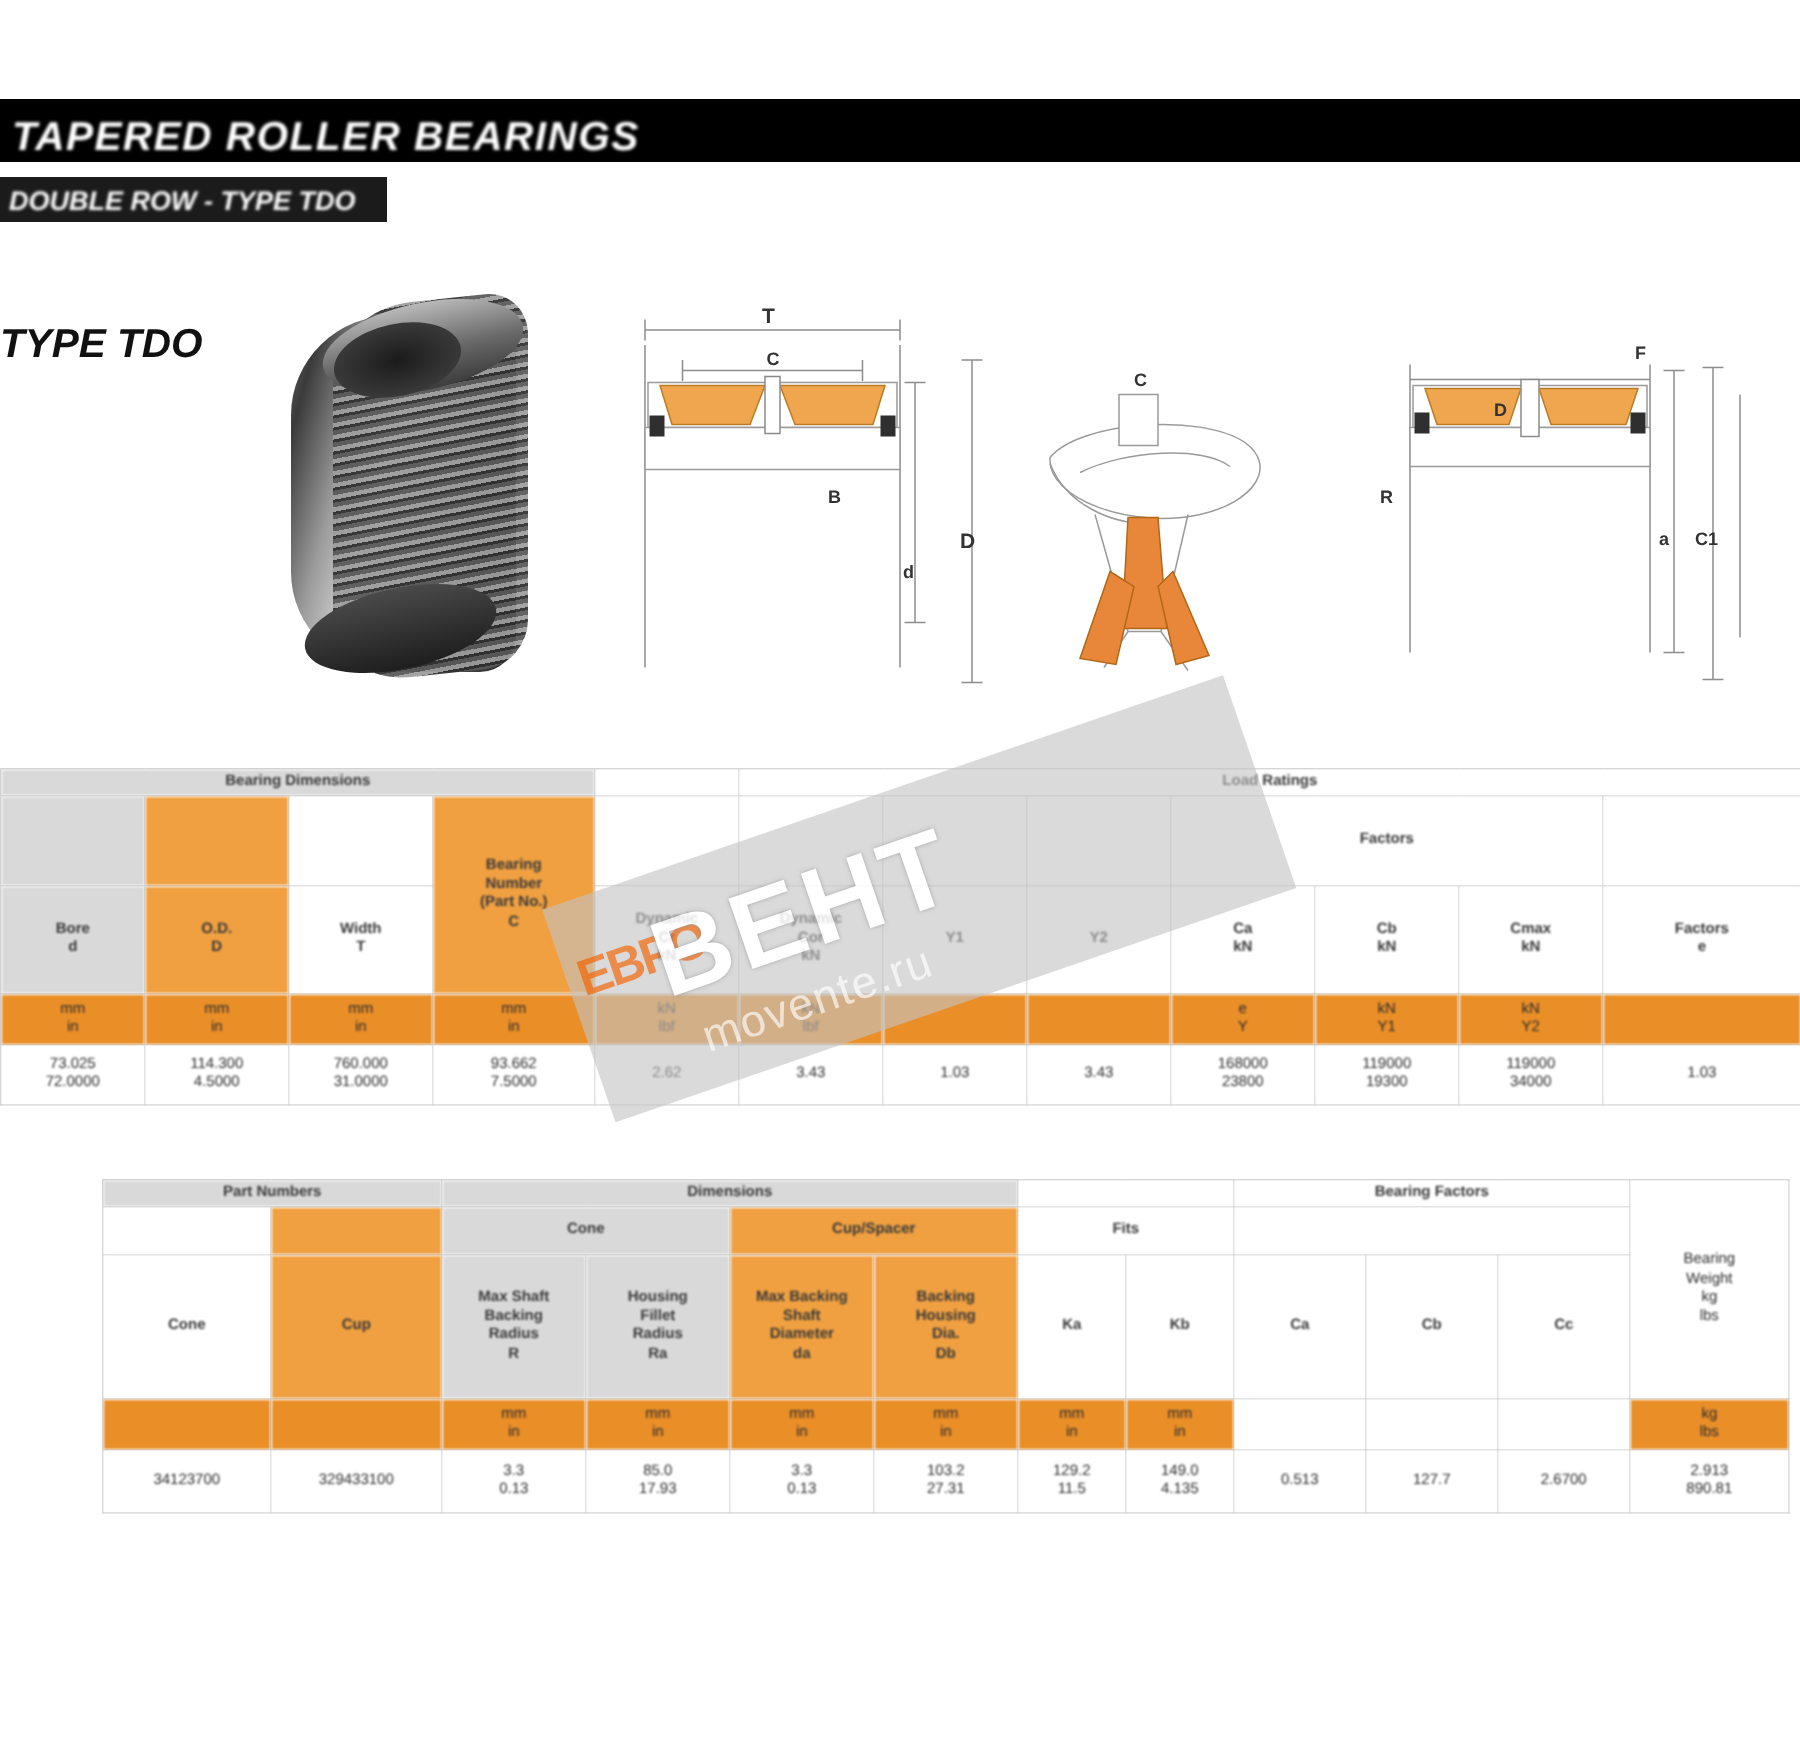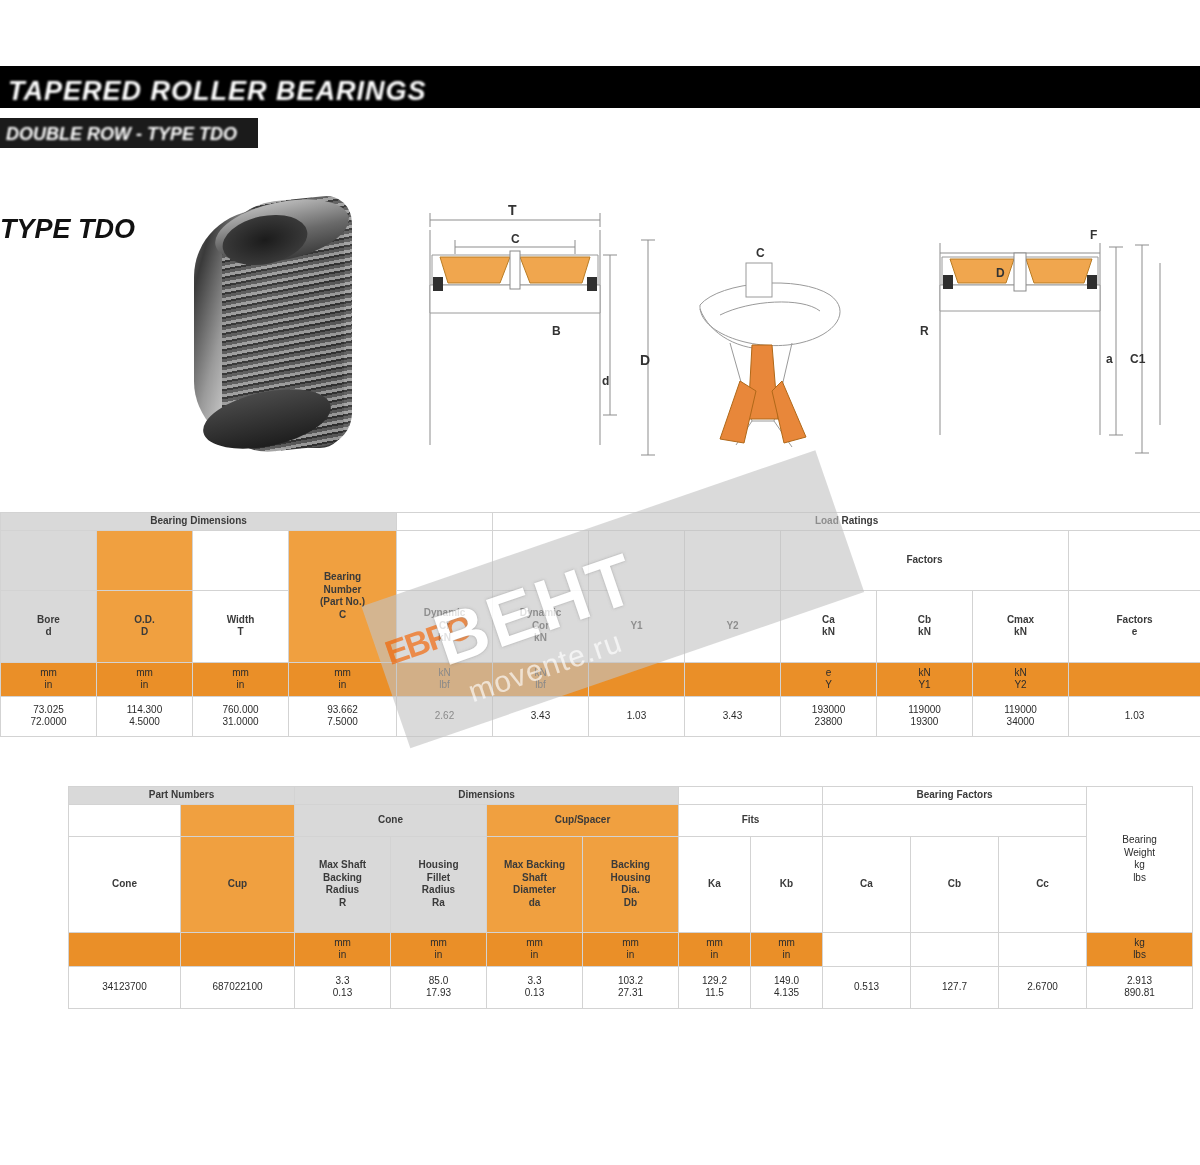--- a/index.html
+++ b/index.html
@@ -393,21 +393,21 @@
       <td class="white num" style="white-space:pre-line">114.300
 4.5000</td>
       <td class="white num" style="white-space:pre-line">760.000
 31.0000</td>
       <td class="white num" style="white-space:pre-line">93.662
 7.5000</td>
       <td class="white num">2.62</td>
       <td class="white num">3.43</td>
       <td class="white num">1.03</td>
       <td class="white num">3.43</td>
-      <td class="white num" style="white-space:pre-line">193000
+      <td class="white num" style="white-space:pre-line">168000
 23800</td>
       <td class="white num" style="white-space:pre-line">119000
 19300</td>
       <td class="white num" style="white-space:pre-line">119000
 34000</td>
       <td class="white num">1.03</td>
     </tr>
   </tbody>
     </table>
 
@@ -486,21 +486,21 @@
       <td class="orange-d num" style="white-space:pre-line">mm
 in</td>
       <td class="white num"></td>
       <td class="white num"></td>
       <td class="white num"></td>
       <td class="orange-d num" style="white-space:pre-line">kg
 lbs</td>
     </tr>
     <tr style="height:42px">
       <td class="white num">34123700</td>
-      <td class="white num">687022100</td>
+      <td class="white num">329433100</td>
       <td class="white num" style="white-space:pre-line">3.3
 0.13</td>
       <td class="white num" style="white-space:pre-line">85.0
 17.93</td>
       <td class="white num" style="white-space:pre-line">3.3
 0.13</td>
       <td class="white num" style="white-space:pre-line">103.2
 27.31</td>
       <td class="white num" style="white-space:pre-line">129.2
 11.5</td>

